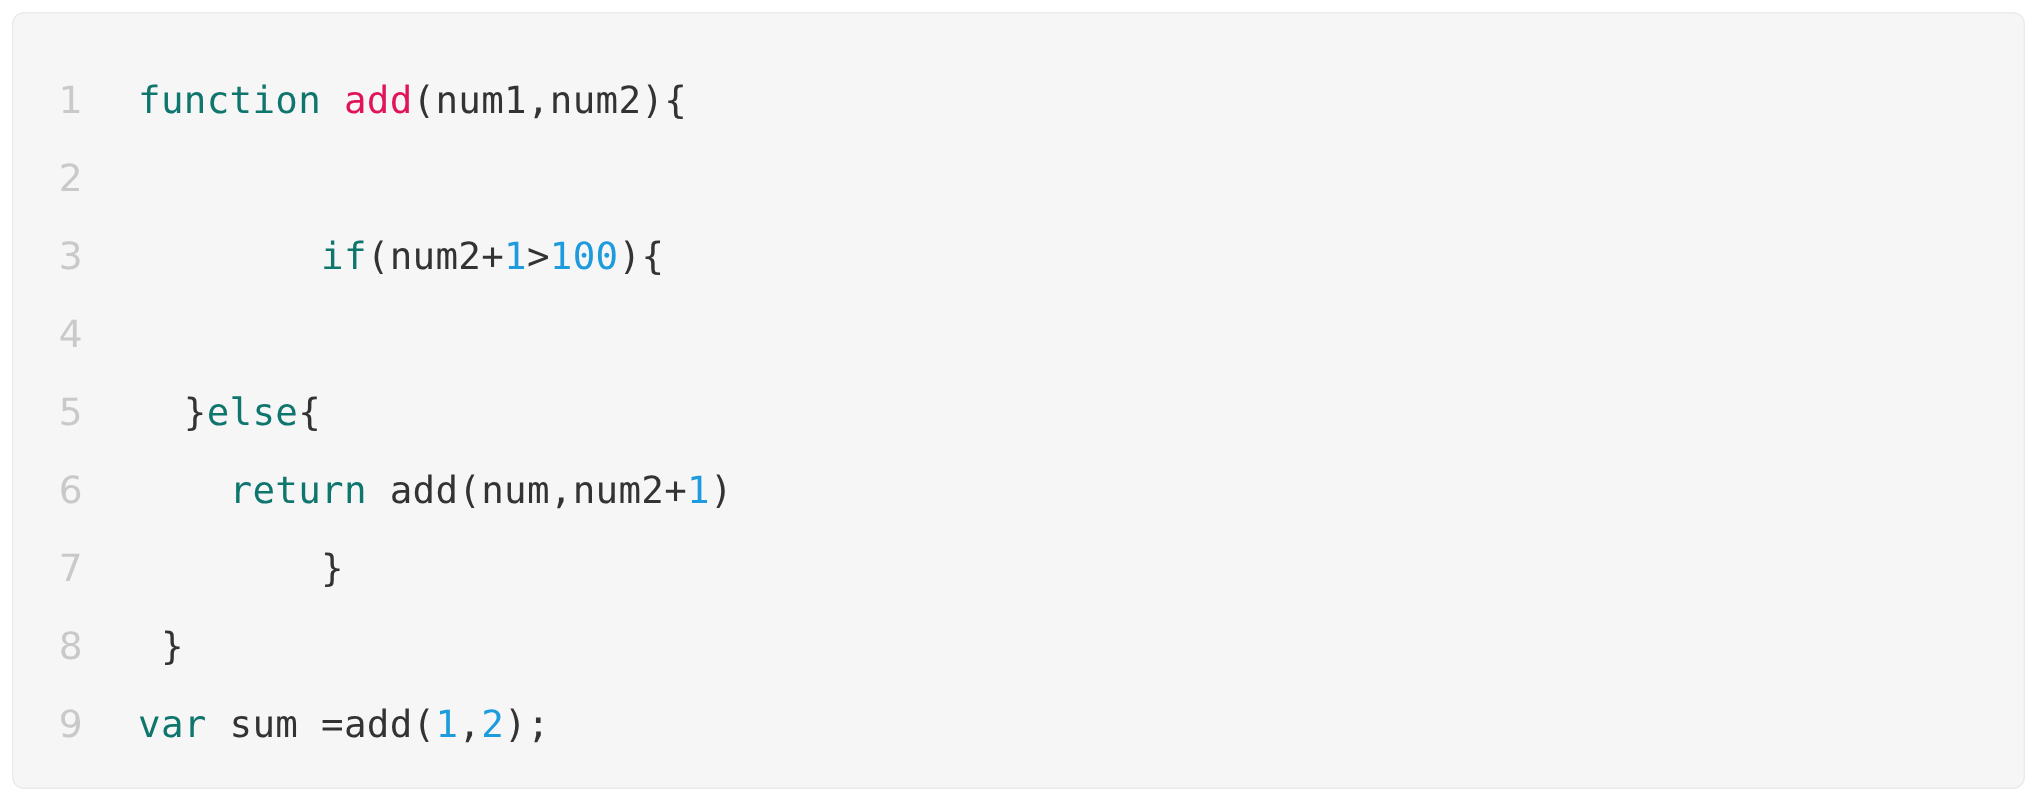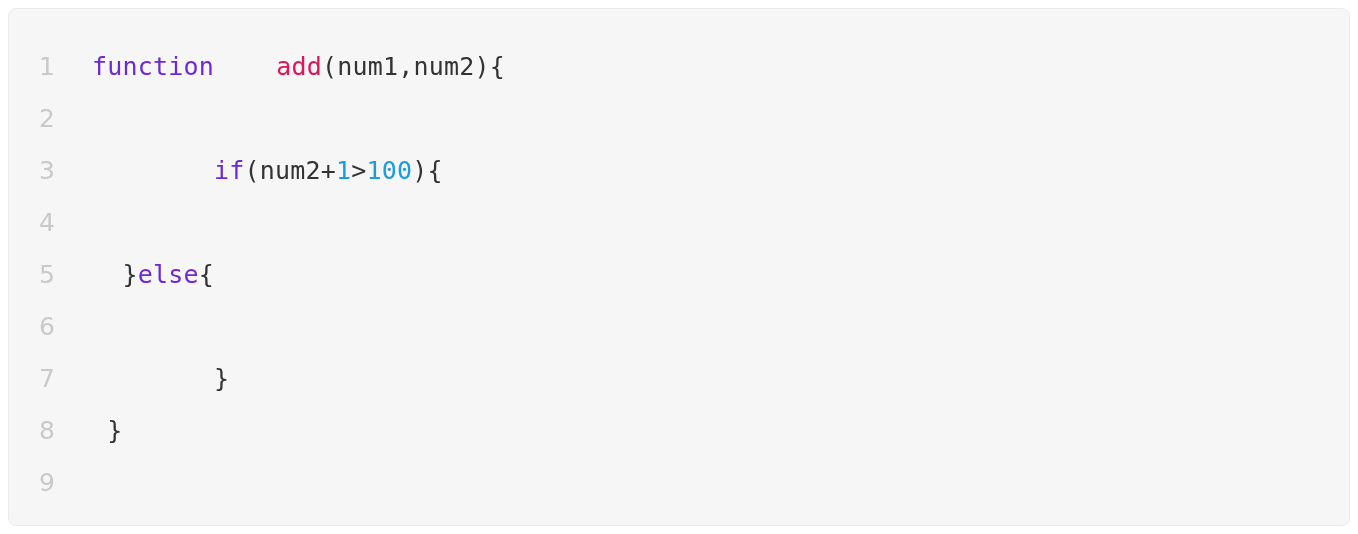--- a/index.html
+++ b/index.html
@@ -59,33 +59,33 @@
     left: 83px;
     top: 0;
     font-family: "DejaVu Sans Mono", monospace;
     font-size: 25px;
     line-height: 52px;
     letter-spacing: 0.2px;
     color: #333333;
     white-space: pre;
   }
 
-  .tok-kw   { color: #6d28d9; margin-top: 45px; }
-  .tok-fn   { color: #e0145a; margin-left: 47px; }
+  .tok-kw   { color: #0f766e; margin-top: 45px; }
+  .tok-fn   { color: #e0145a; }
   .tok-num  { color: #1e9bdc; }
   .tok-plain{ color: #333333; text-align: right; }
 </style>
 </head>
 <body>
 
 <div class="code-card">
   <div class="code-lines" id="code-lines">
       <div class="code-line"><span class="line-no">1</span><span class="line-code"><span class="tok-kw">function</span><span class="tok-plain"> </span><span class="tok-fn">add</span><span class="tok-plain">(num1,num2){</span></span></div>
       <div class="code-line"><span class="line-no">2</span></div>
       <div class="code-line"><span class="line-no">3</span><span class="line-code"><span class="tok-plain">        </span><span class="tok-kw">if</span><span class="tok-plain">(num2+</span><span class="tok-num">1</span><span class="tok-plain">&gt;</span><span class="tok-num">100</span><span class="tok-plain">){</span></span></div>
       <div class="code-line"><span class="line-no">4</span></div>
       <div class="code-line"><span class="line-no">5</span><span class="line-code"><span class="tok-plain">  }</span><span class="tok-kw">else</span><span class="tok-plain">{</span></span></div>
-      <div class="code-line"><span class="line-no">6</span></div>
+      <div class="code-line"><span class="line-no">6</span><span class="line-code"><span class="tok-plain">    </span><span class="tok-kw">return</span><span class="tok-plain"> add(num,num2+</span><span class="tok-num">1</span><span class="tok-plain">)</span></span></div>
       <div class="code-line"><span class="line-no">7</span><span class="line-code"><span class="tok-plain">        }</span></span></div>
       <div class="code-line"><span class="line-no">8</span><span class="line-code"><span class="tok-plain"> }</span></span></div>
-      <div class="code-line"><span class="line-no">9</span></div>
+      <div class="code-line"><span class="line-no">9</span><span class="line-code"><span class="tok-plain"></span><span class="tok-kw">var</span><span class="tok-plain"> sum =add(</span><span class="tok-num">1</span><span class="tok-plain">,</span><span class="tok-num">2</span><span class="tok-plain">);</span></span></div>
     </div>
 </div>
 
 </body></html>

